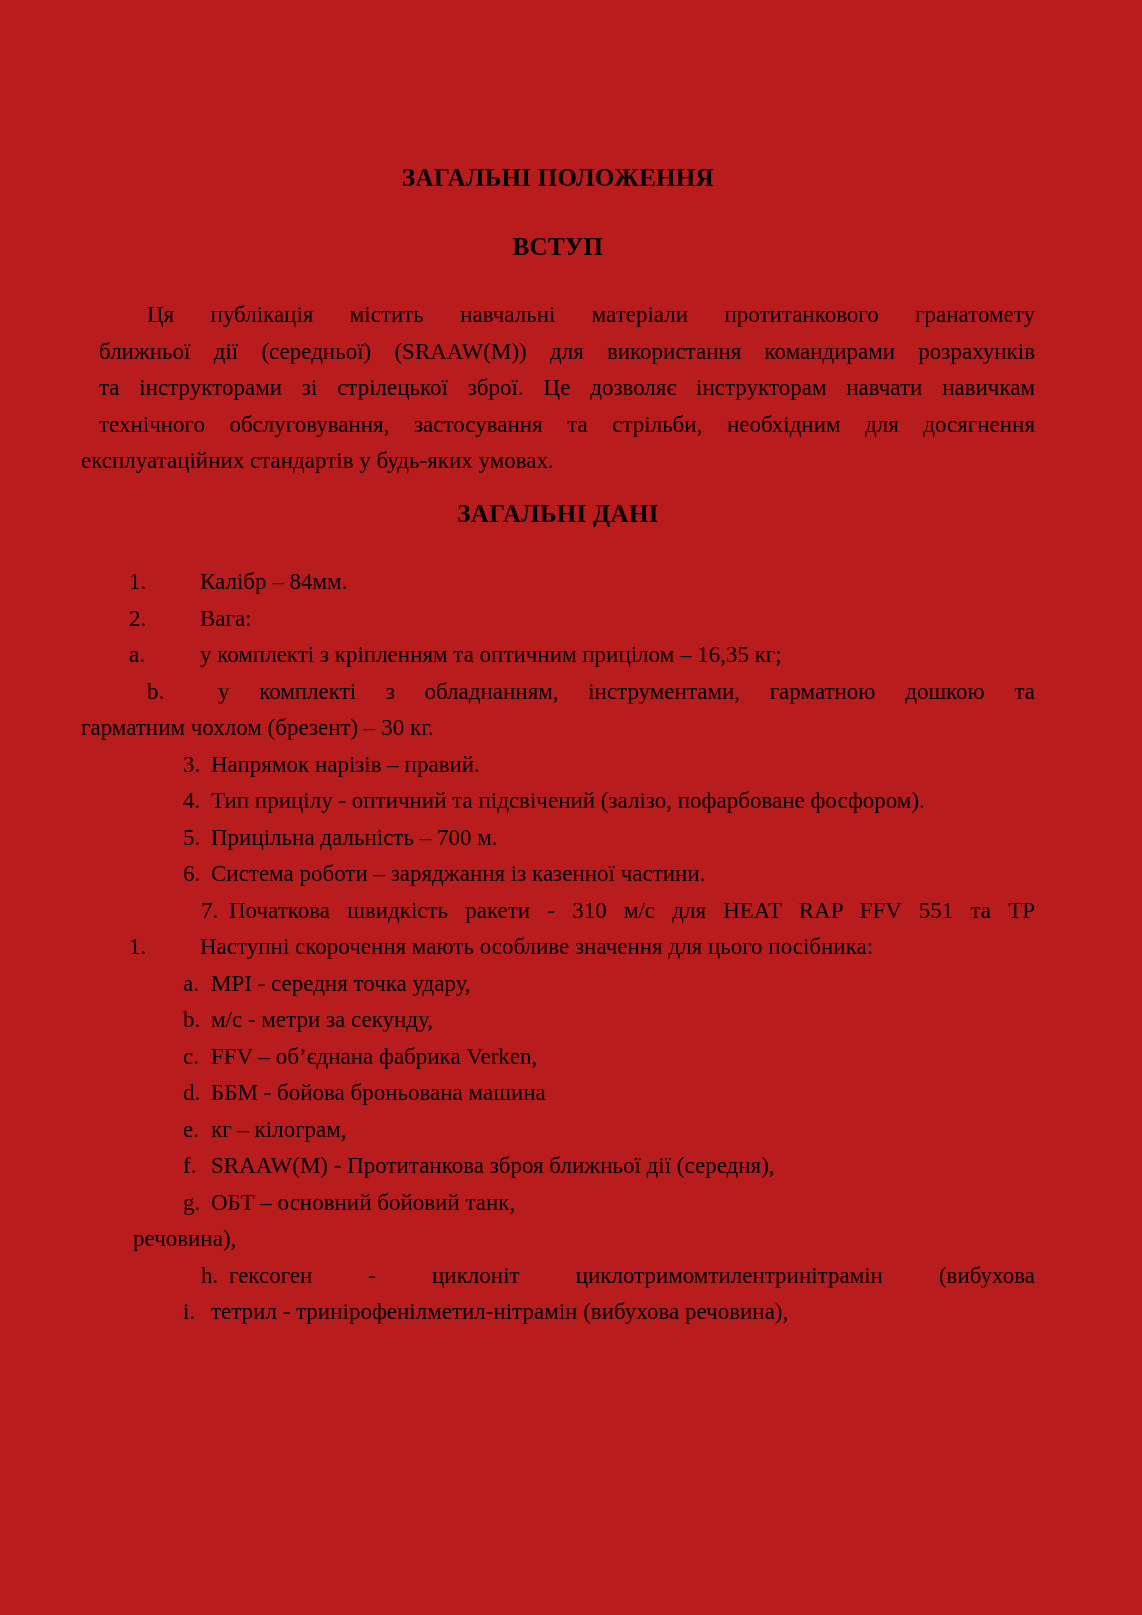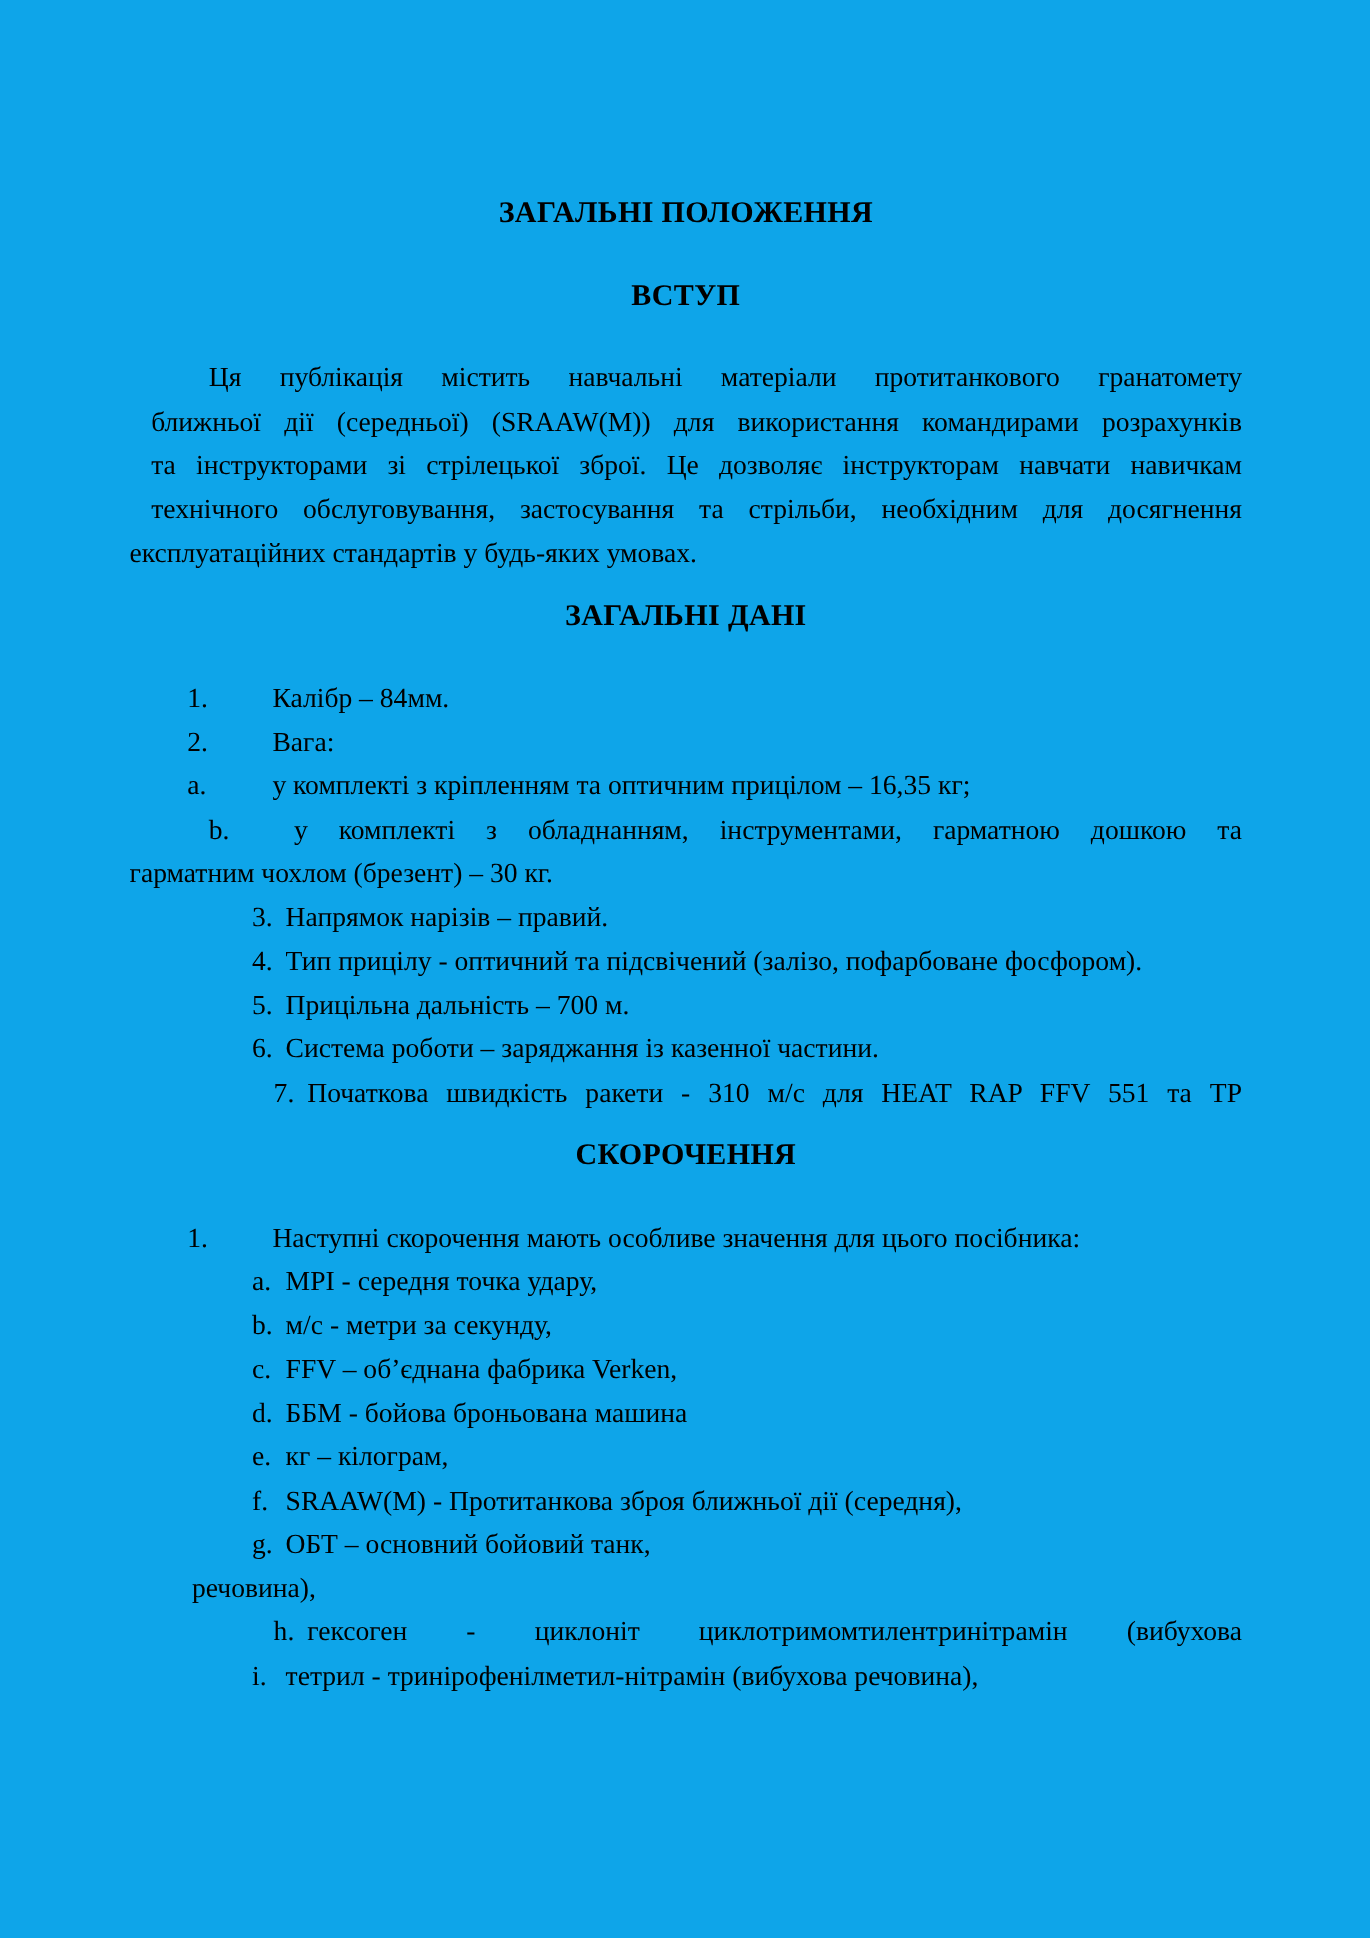--- a/index.html
+++ b/index.html
@@ -1,27 +1,27 @@
 <!DOCTYPE html>
 <html lang="uk"><head>
 <meta charset="utf-8">
 <style>
   html, body { margin: 0; padding: 0; background: #ffffff; }
   .page {
     position: relative;
     width: 1142px;
     height: 1615px;
     margin: 0;
-    background: #0ea5e9;
+    background: #b91c1c;
     color: #000000;
     font-family: "Liberation Serif", "DejaVu Serif", serif;
     font-size: 23px;
     line-height: 36.5px;
     box-sizing: border-box;
-    padding: 144px 107px 0 108px;
+    padding: 144px 107px 0 81px;
     overflow: hidden;
   }
   h2.heading {
     font-size: 25px;
     font-weight: bold;
     text-align: center;
     margin: 16px 0 32px 0;
     line-height: 36.5px;
     letter-spacing: 0.3px;
   }
@@ -65,21 +65,20 @@
       <div class="line l-first-numtab"><span class="marker-tab">a.</span>у комплекті з кріпленням та оптичним прицілом – 16,35 кг;</div>
       <div class="line l-first-numtab just"><span class="marker-tab">b.</span>у комплекті з обладнанням, інструментами, гарматною дошкою та</div>
       <div class="line l-cont-numtab">гарматним чохлом (брезент) – 30 кг.</div>
       <div class="line l-first-hang"><span class="marker-hang">3.</span>Напрямок нарізів – правий.</div>
       <div class="line l-first-hang"><span class="marker-hang">4.</span>Тип прицілу - оптичний та підсвічений (залізо, пофарбоване фосфором).</div>
       <div class="line l-first-hang"><span class="marker-hang">5.</span>Прицільна дальність – 700 м.</div>
       <div class="line l-first-hang"><span class="marker-hang">6.</span>Система роботи – заряджання із казенної частини.</div>
       <div class="line l-first-hang just"><span class="marker-hang">7.</span>Початкова швидкість ракети - 310 м/с для HEAT RAP FFV 551 та TP</div>
     </div>
 
-  <h2 class="heading">СКОРОЧЕННЯ</h2>
 
   <div class="block">
       <div class="line l-first-numtab"><span class="marker-tab">1.</span>Наступні скорочення мають особливе значення для цього посібника:</div>
       <div class="line l-first-hang"><span class="marker-hang">a.</span>MPI - середня точка удару,</div>
       <div class="line l-first-hang"><span class="marker-hang">b.</span>м/с - метри за секунду,</div>
       <div class="line l-first-hang"><span class="marker-hang">c.</span>FFV – об’єднана фабрика Verken,</div>
       <div class="line l-first-hang"><span class="marker-hang">d.</span>ББМ - бойова броньована машина</div>
       <div class="line l-first-hang"><span class="marker-hang">e.</span>кг – кілограм,</div>
       <div class="line l-first-hang"><span class="marker-hang">f.</span>SRAAW(M) - Протитанкова зброя ближньої дії (середня),</div>
       <div class="line l-first-hang"><span class="marker-hang">g.</span>ОБТ – основний бойовий танк,</div>

